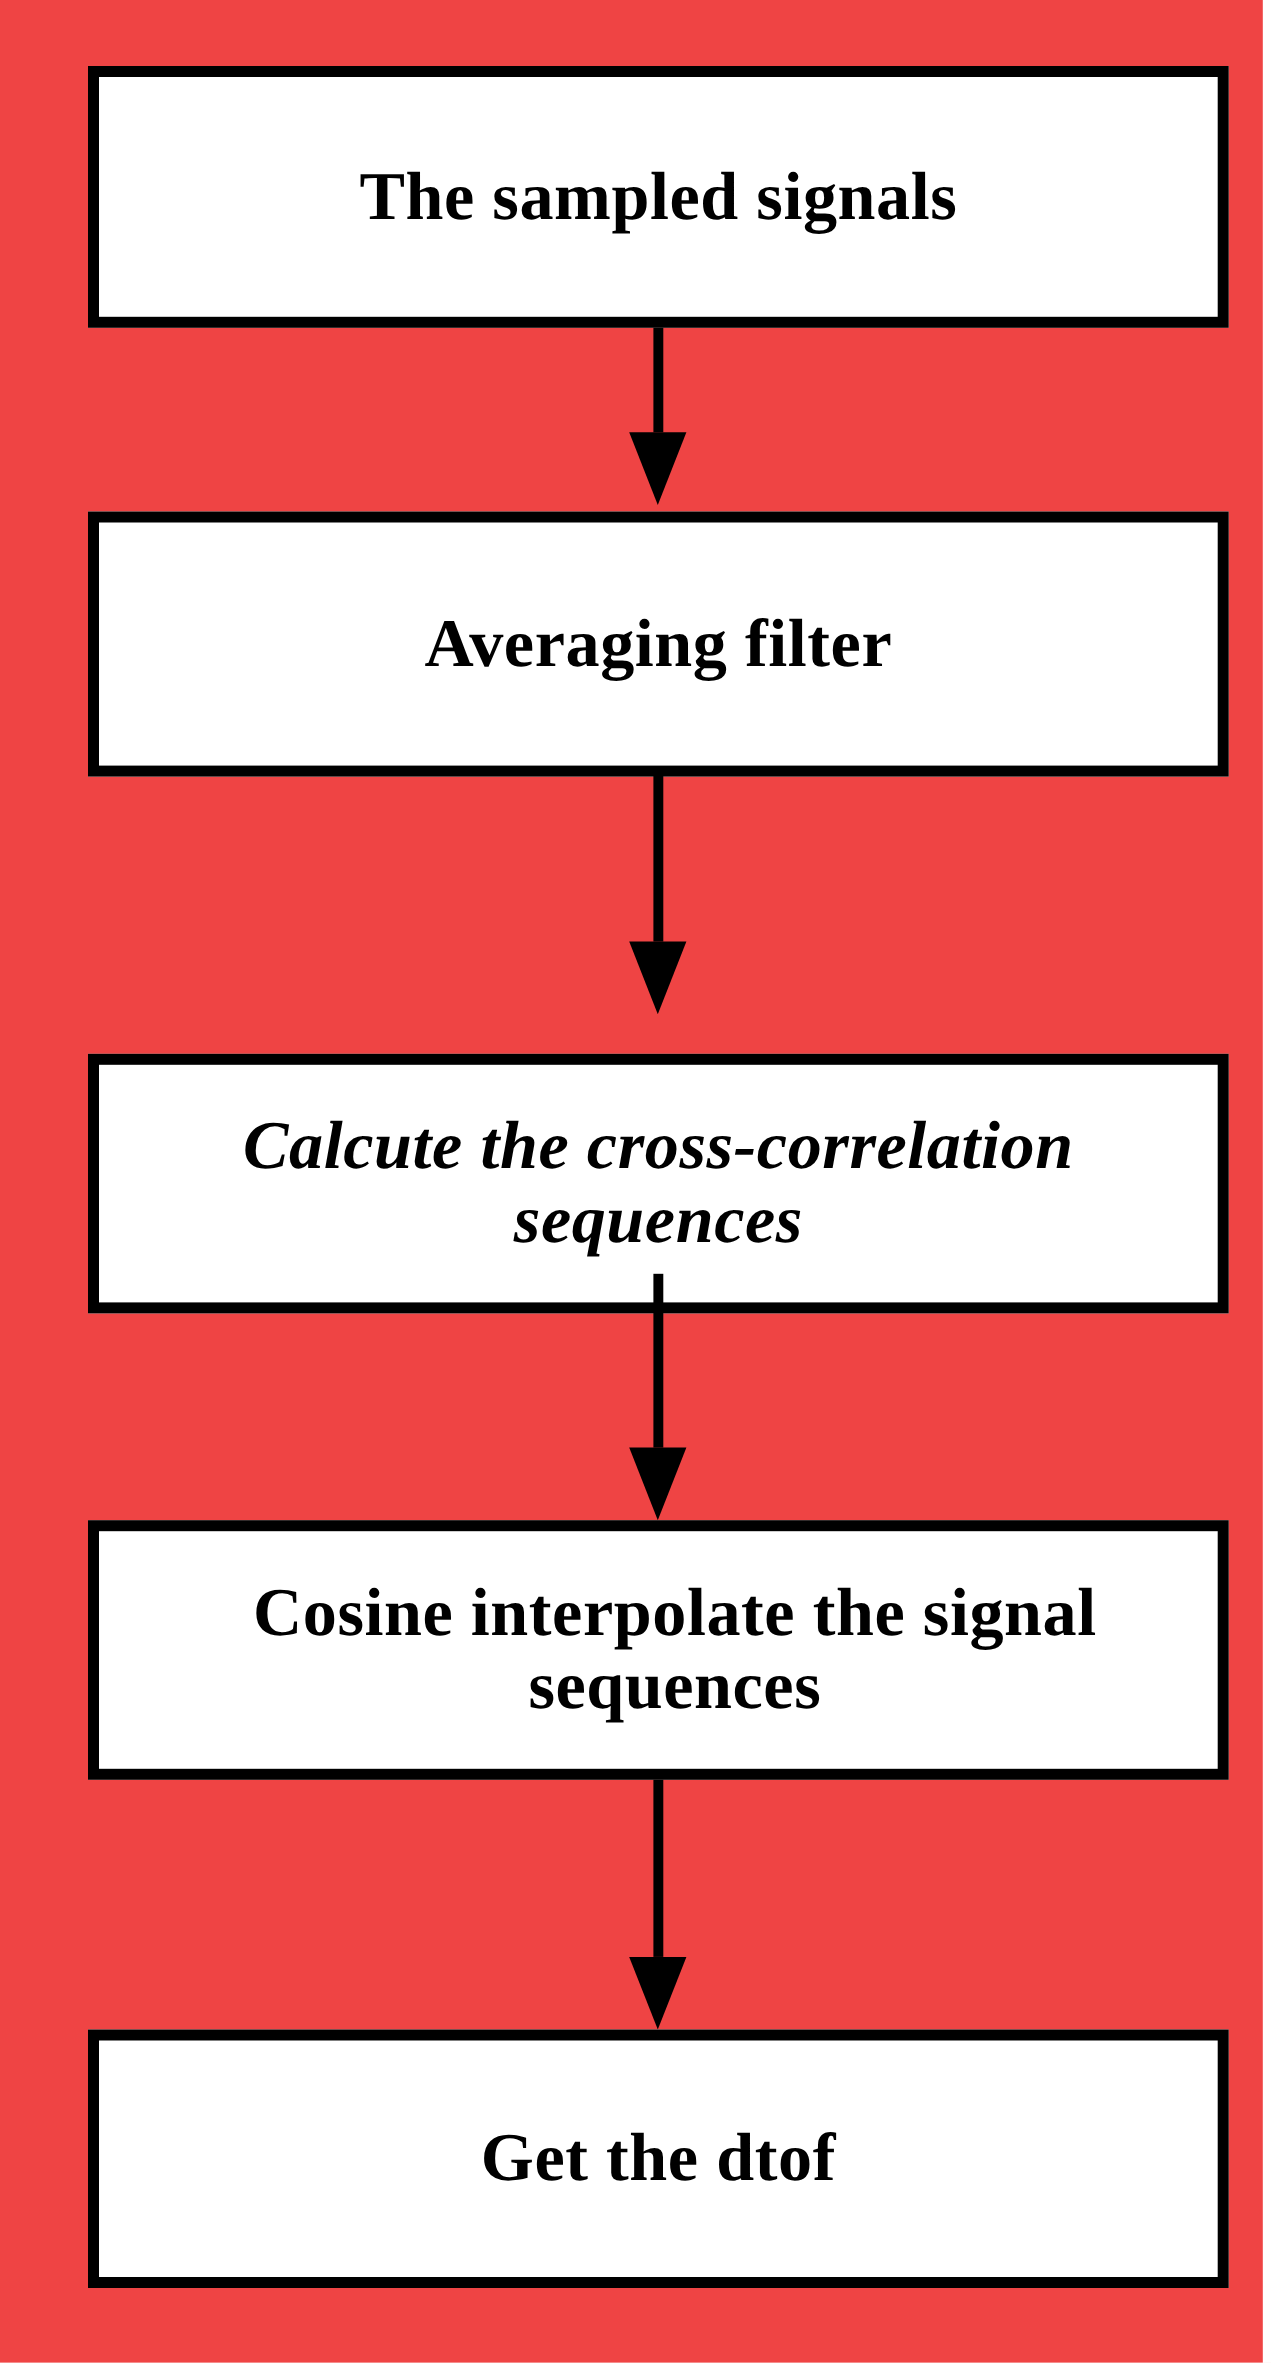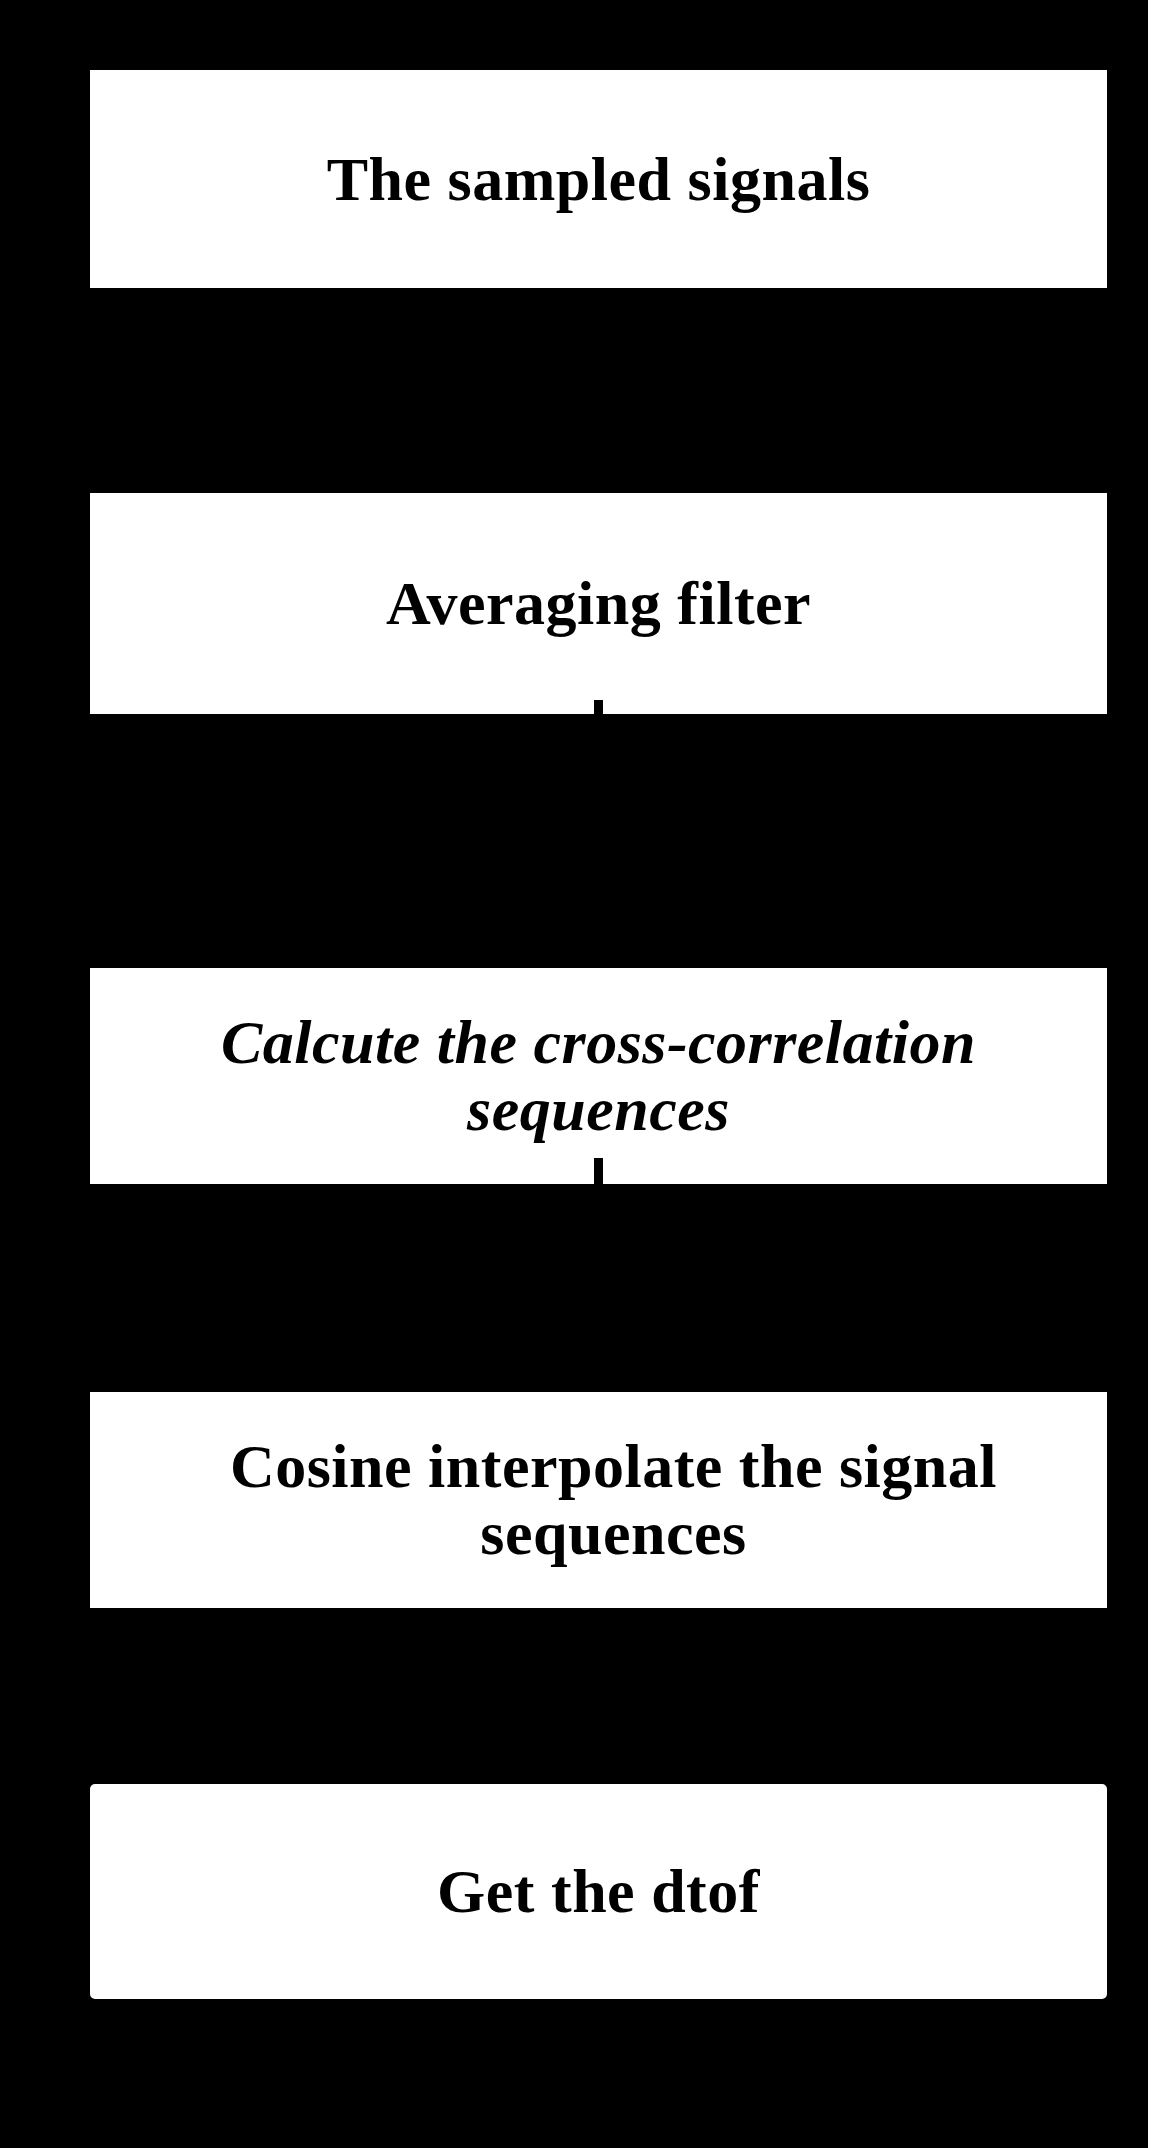--- a/index.html
+++ b/index.html
@@ -8,21 +8,21 @@
     padding: 0;
     background: #ffffff;
   }
   body {
     font-family: "Liberation Serif", "DejaVu Serif", serif;
   }
   #canvas {
     position: relative;
     width: 1148px;
     height: 2148px;
-    background: #000000;
+    background: #ef4444;
     overflow: hidden;
   }
   .node {
     position: absolute;
     left: 80px;
     width: 1037px;
     box-sizing: border-box;
     border: 10px solid #000000;
     background: #ffffff;
     display: flex;
@@ -34,24 +34,24 @@
     font-family: "Liberation Serif", "DejaVu Serif", serif;
     font-weight: bold;
     color: #000000;
     font-size: 62px;
     line-height: 1.08;
     letter-spacing: 0.5px;
     padding: 0 14px;
     white-space: pre-line;
   }
   .node-1 { top: 60px;   height: 238px; }
-  .node-2 { top: 483px;  height: 241px; }
+  .node-2 { top: 465px;  height: 241px; }
   .node-3 { top: 958px;  height: 236px; font-style: italic; }
   .node-4 { top: 1382px; height: 236px; padding-left: 30px; }
-  .node-5 { top: 1774px; height: 235px; border-radius: 15px; }
+  .node-5 { top: 1845px; height: 235px; }
 
   .connector {
     position: absolute;
     left: 0;
     width: 1171px;
     pointer-events: none;
   }
   .connector .shaft {
     position: absolute;
     left: 594px;

